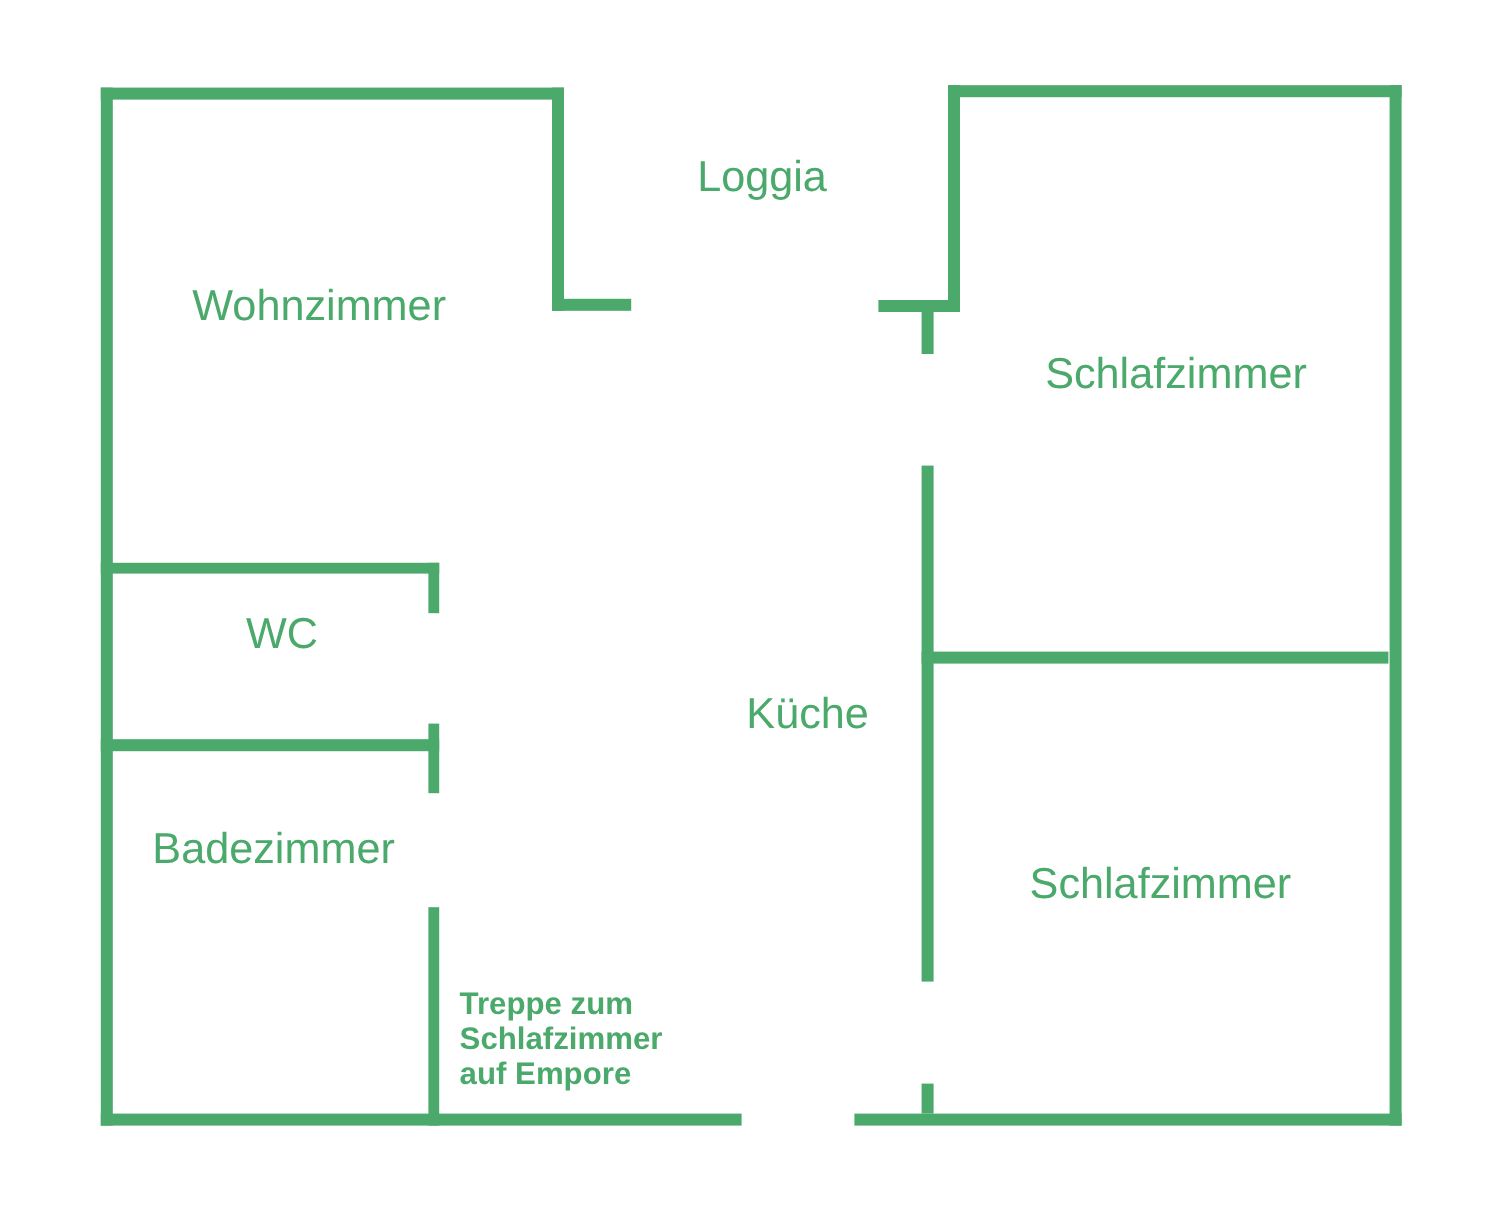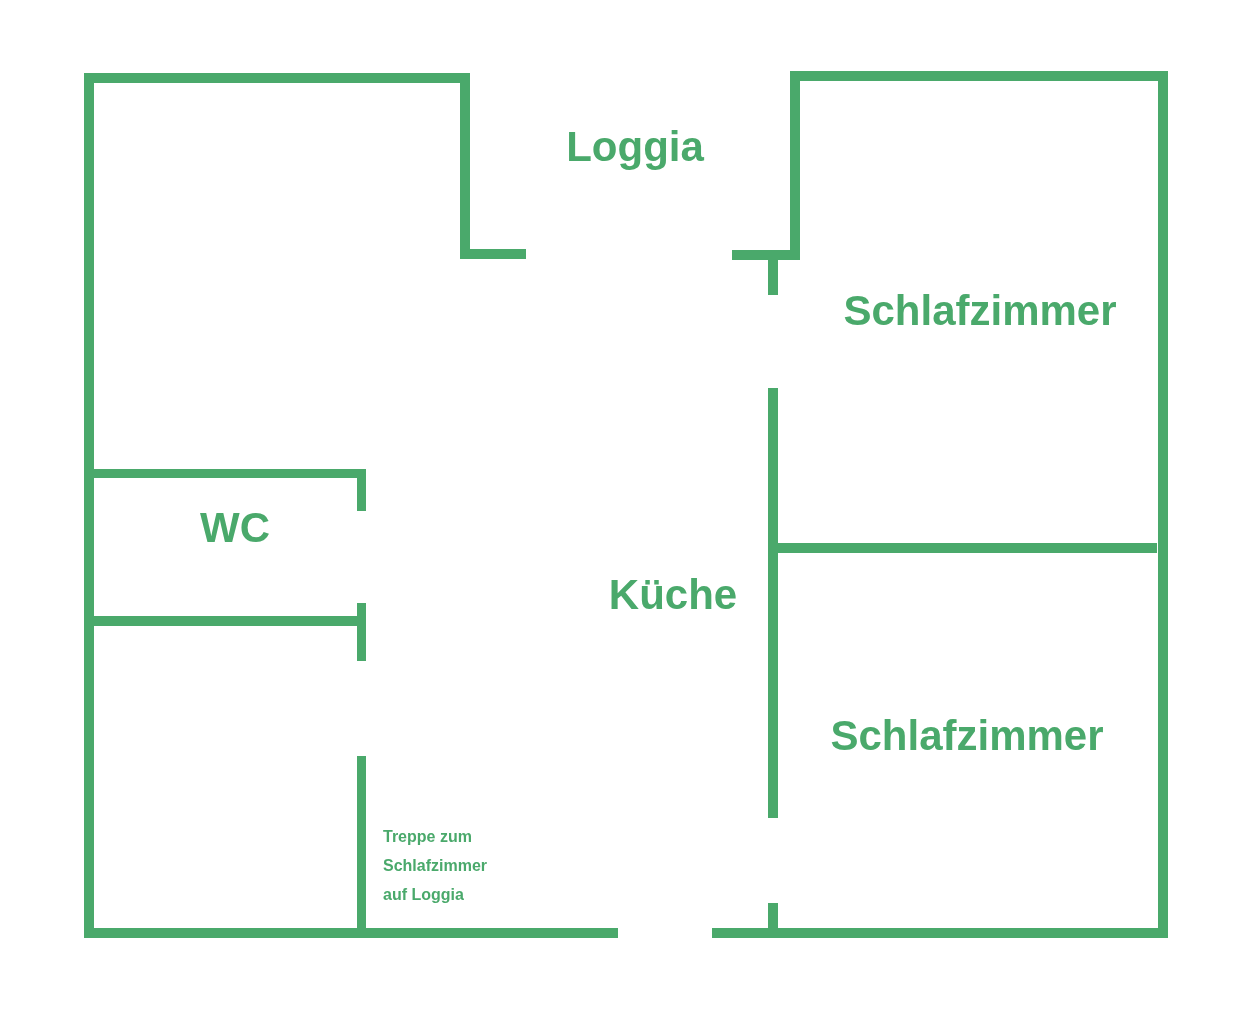--- a/index.html
+++ b/index.html
@@ -15,42 +15,42 @@
     background: #ffffff;
     overflow: hidden;
   }
   .wall {
     position: absolute;
     background: var(--accent, #4aa96b);
   }
   .label {
     position: absolute;
     color: var(--accent, #4aa96b);
-    font-weight: 700;
-    font-size: 42px;
+    font-weight: 400;
+    font-size: 36px;
     white-space: nowrap;
     transform: translate(-50%, -50%);
     line-height: 1;
   }
   
   .lbl-wohnzimmer        { left: 266px;  top: 255px; }
   .lbl-loggia            { left: 635px;  top: 147px; }
   .lbl-schlafzimmer-top  { left: 980px;  top: 311px; }
   .lbl-wc                { left: 235px;  top: 528px; }
   .lbl-kueche            { left: 673px;  top: 595px; }
   .lbl-badezimmer        { left: 228px;  top: 707px; }
   .lbl-schlafzimmer-bot  { left: 967px;  top: 736px; }
   .annotation {
     position: absolute;
     left: 383px;
     top: 822px;
     transform: none;
     color: var(--accent, #4aa96b);
     font-weight: 700;
-    font-size: 16px;
+    font-size: 26px;
     line-height: 29px;
     white-space: nowrap;
   }
 </style>
 </head>
 <body style="background: rgb(255, 255, 255);">
 
 <div class="plan">
 
   <div id="walls-layer">
@@ -68,31 +68,33 @@
       <div class="wall" style="left: 790px; top: 71px; width: 10px; height: 189px;"></div>
       <div class="wall" style="left: 732px; top: 250px; width: 58px; height: 10px;"></div>
       <div class="wall" style="left: 768px; top: 260px; width: 10px; height: 35px;"></div>
       <div class="wall" style="left: 768px; top: 388px; width: 10px; height: 430px;"></div>
       <div class="wall" style="left: 768px; top: 543px; width: 389px; height: 10px;"></div>
       <div class="wall" style="left: 1158px; top: 71px; width: 10px; height: 867px;"></div>
       <div class="wall" style="left: 768px; top: 903px; width: 10px; height: 25px;"></div>
       <div class="wall" style="left: 712px; top: 928px; width: 456px; height: 10px;"></div>
     </div>
 
+  <div class="label lbl-wohnzimmer">Wohnzimmer</div>
 
   <div class="label lbl-loggia">Loggia</div>
 
   <div class="label lbl-schlafzimmer-top">Schlafzimmer</div>
 
   <div class="label lbl-wc">WC</div>
 
   <div class="label lbl-kueche">Küche</div>
 
+  <div class="label lbl-badezimmer">Badezimmer</div>
 
   <div class="label lbl-schlafzimmer-bot">Schlafzimmer</div>
 
   <div class="annotation">
     <div>Treppe zum</div>
     <div>Schlafzimmer</div>
-    <div>auf Loggia</div>
+    <div>auf Empore</div>
   </div>
 
 </div>
 
 </body></html>

